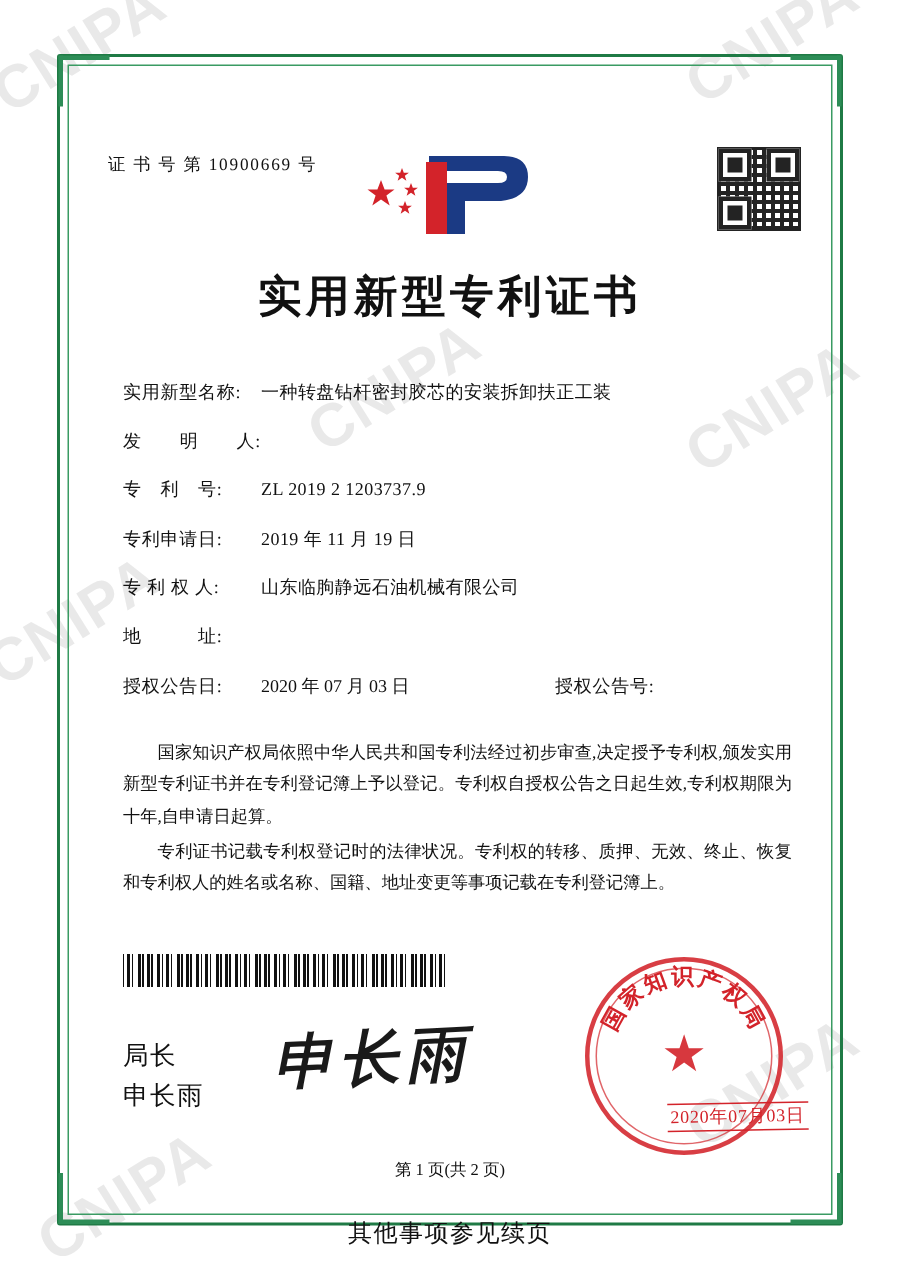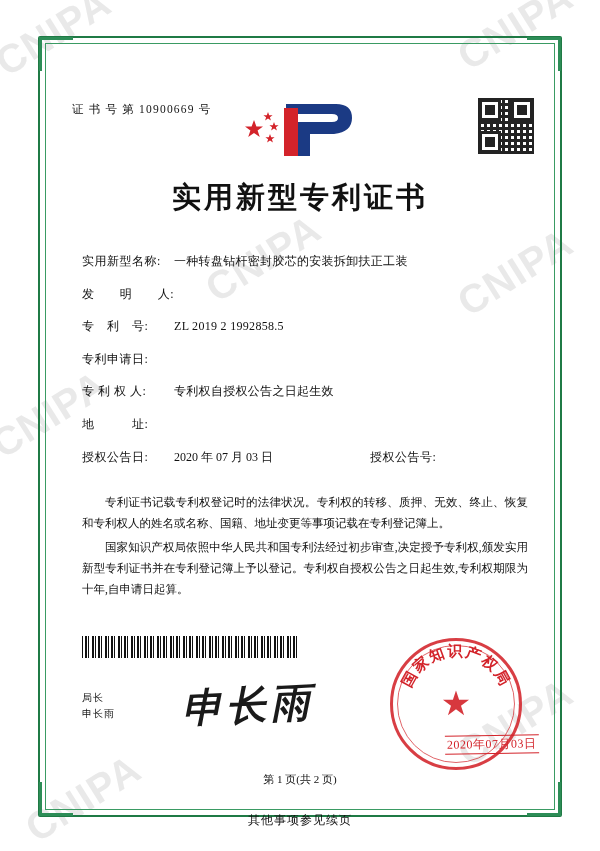--- a/index.html
+++ b/index.html
@@ -209,21 +209,21 @@
       repeating-linear-gradient(90deg,
         #111 0 1px, #fff 1px 3px, #111 3px 5px, #fff 5px 6px,
         #111 6px 7px, #fff 7px 10px, #111 10px 12px, #fff 12px 13px);
   }
 
   
   .sig-label {
     position: absolute;
     left: 82px;
     top: 690px;
-    font-size: 10px;
+    font-size: 17px;
     line-height: 1.6;
     color: #111;
     letter-spacing: 1px;
   }
   .sig-script {
     position: absolute;
     left: 182px;
     top: 678px;
     font-family: "Liberation Serif", serif;
     font-size: 40px;
@@ -299,21 +299,21 @@
     top: 772px;
     text-align: center;
     font-size: 11px;
     color: #111;
   }
   .footer-note {
     position: absolute;
     left: 0; right: 0;
     top: 812px;
     text-align: center;
-    font-size: 12px;
+    font-size: 16px;
     color: #111;
     letter-spacing: 1px;
   }
 </style>
 </head>
 <body>
 
 <div class="watermark-layer">
   <div class="wm" style="left:-10px; top:10px; font-size:40px; transform:rotate(-32deg);">CNIPA</div>
   <div class="wm" style="left:452px; top:4px; font-size:40px; transform:rotate(-32deg);">CNIPA</div>
@@ -376,49 +376,50 @@
         <span>发</span>
         <span>明</span>
         <span>人:</span>
       </div>
       <div class="val">
       </div>
     </div>
 
     <div class="row">
       <div class="lbl">专　利　号:</div>
-      <div class="val">ZL 2019 2 1992858.5</div>
+      <div class="val">ZL 2019 2 1203737.9</div>
     </div>
 
     <div class="row">
       <div class="lbl">专利申请日:</div>
+      <div class="val">2019 年 11 月 19 日</div>
     </div>
 
     <div class="row">
       <div class="lbl">专 利 权 人:</div>
-      <div class="val">专利权自授权公告之日起生效</div>
+      <div class="val">山东临朐静远石油机械有限公司</div>
     </div>
 
     <div class="row">
       <div class="lbl">地　　　址:</div>
     </div>
 
     <div class="row two" style="margin-top:0;">
       <div class="lbl">授权公告日:</div>
       <div class="val2wrap">
         <div class="col-a">2020 年 07 月 03 日</div>
         <div class="lbl2">授权公告号:</div>
       </div>
     </div>
 
   </div>
 
   <div class="paras">
+    <p>国家知识产权局依照中华人民共和国专利法经过初步审查,决定授予专利权,颁发实用新型专利证书并在专利登记簿上予以登记。专利权自授权公告之日起生效,专利权期限为十年,自申请日起算。</p>
     <p>专利证书记载专利权登记时的法律状况。专利权的转移、质押、无效、终止、恢复和专利权人的姓名或名称、国籍、地址变更等事项记载在专利登记簿上。</p>
-    <p>国家知识产权局依照中华人民共和国专利法经过初步审查,决定授予专利权,颁发实用新型专利证书并在专利登记簿上予以登记。专利权自授权公告之日起生效,专利权期限为十年,自申请日起算。</p>
   </div>
 
   <div class="barcode"></div>
 
   <div class="sig-label">
     <div>局长</div>
     <div>申长雨</div>
   </div>
   <div class="sig-script">申长雨</div>
 

